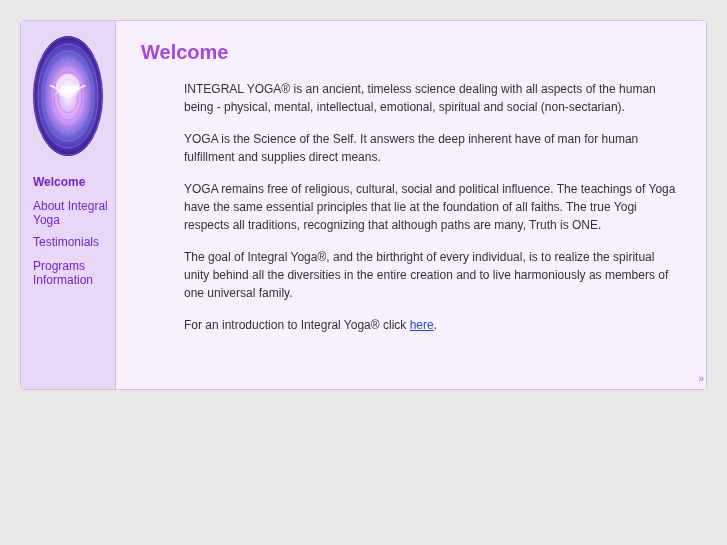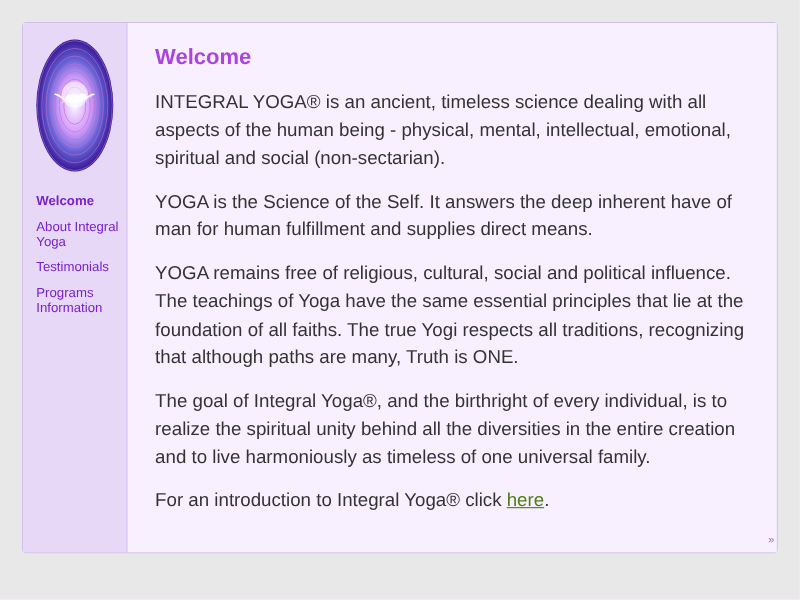--- a/index.html
+++ b/index.html
@@ -85,25 +85,26 @@
       color: #aa44dd;
       font-size: 20px;
       font-weight: bold;
       margin-bottom: 16px;
     }
 
     .content-paragraph {
       color: #333;
       margin-bottom: 14px;
       line-height: 1.5;
-      font-size: 17px;
+      font-size: 12px;
+      margin-left: 43px;
     }
 
     .inline-link {
-      color: #4d7c0f;
+      color: #1d4ed8;
       text-decoration: underline;
       cursor: pointer;
     }
 
     
     .scroll-indicator {
       position: absolute;
       right: 2px;
       bottom: 5px;
       font-size: 10px;
@@ -164,21 +165,21 @@
       <a class="nav-item" href="#" style="line-height:1.2">Programs Information</a>
     </nav>
   </div>
 
   <div class="main-content">
     <h1 class="page-title">Welcome</h1>
 
     <p class="content-paragraph">INTEGRAL YOGA® is an ancient, timeless science dealing with all aspects of the human being - physical, mental, intellectual, emotional, spiritual and social (non-sectarian).</p>
     <p class="content-paragraph">YOGA is the Science of the Self. It answers the deep inherent have of man for human fulfillment and supplies direct means.</p>
     <p class="content-paragraph">YOGA remains free of religious, cultural, social and political influence. The teachings of Yoga have the same essential principles that lie at the foundation of all faiths. The true Yogi respects all traditions, recognizing that although paths are many, Truth is ONE.</p>
-    <p class="content-paragraph">The goal of Integral Yoga®, and the birthright of every individual, is to realize the spiritual unity behind all the diversities in the entire creation and to live harmoniously as timeless of one universal family.</p>
+    <p class="content-paragraph">The goal of Integral Yoga®, and the birthright of every individual, is to realize the spiritual unity behind all the diversities in the entire creation and to live harmoniously as members of one universal family.</p>
 
     <p class="content-paragraph">
       <span>For an introduction to Integral Yoga® click </span><a class="inline-link" href="#">here</a><span>.</span>
     </p>
   </div>
 
   <span class="scroll-indicator">»</span>
 </div>
 
 </body></html>

